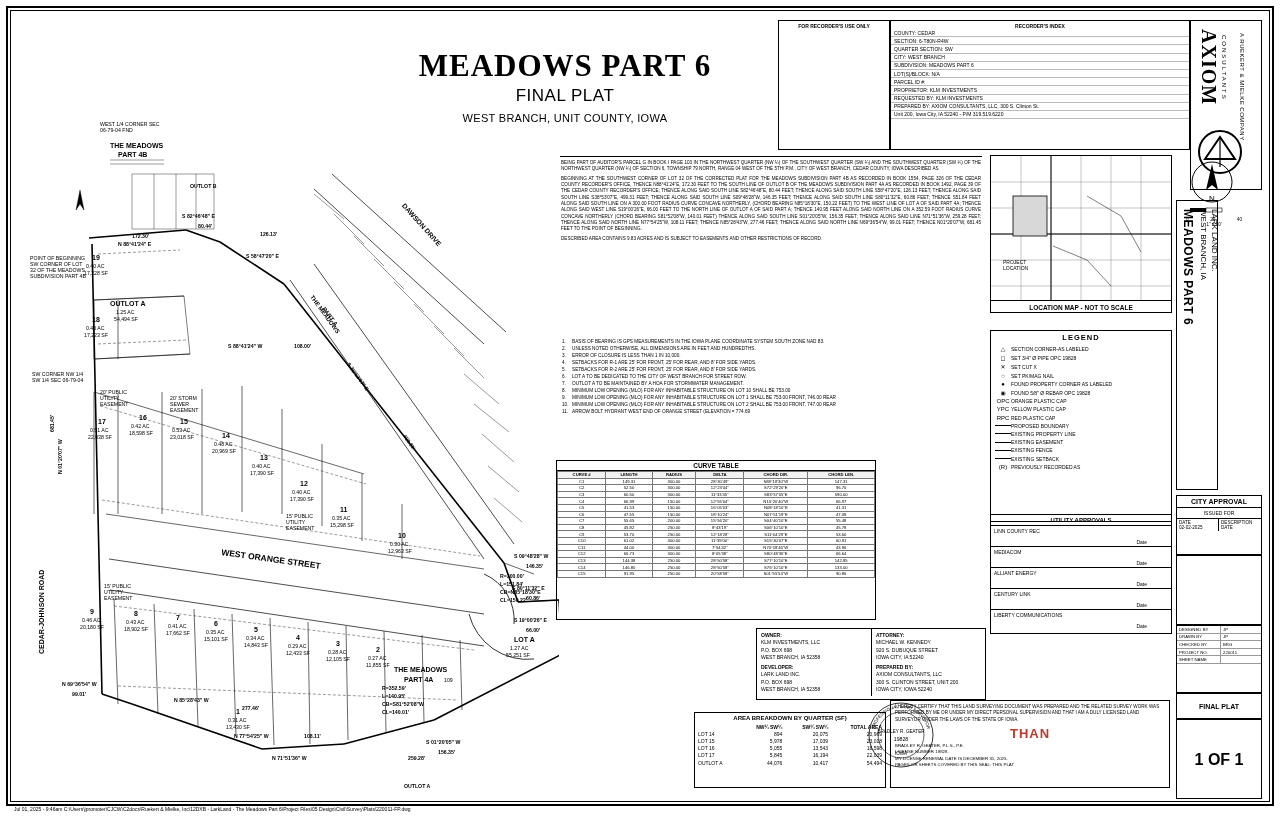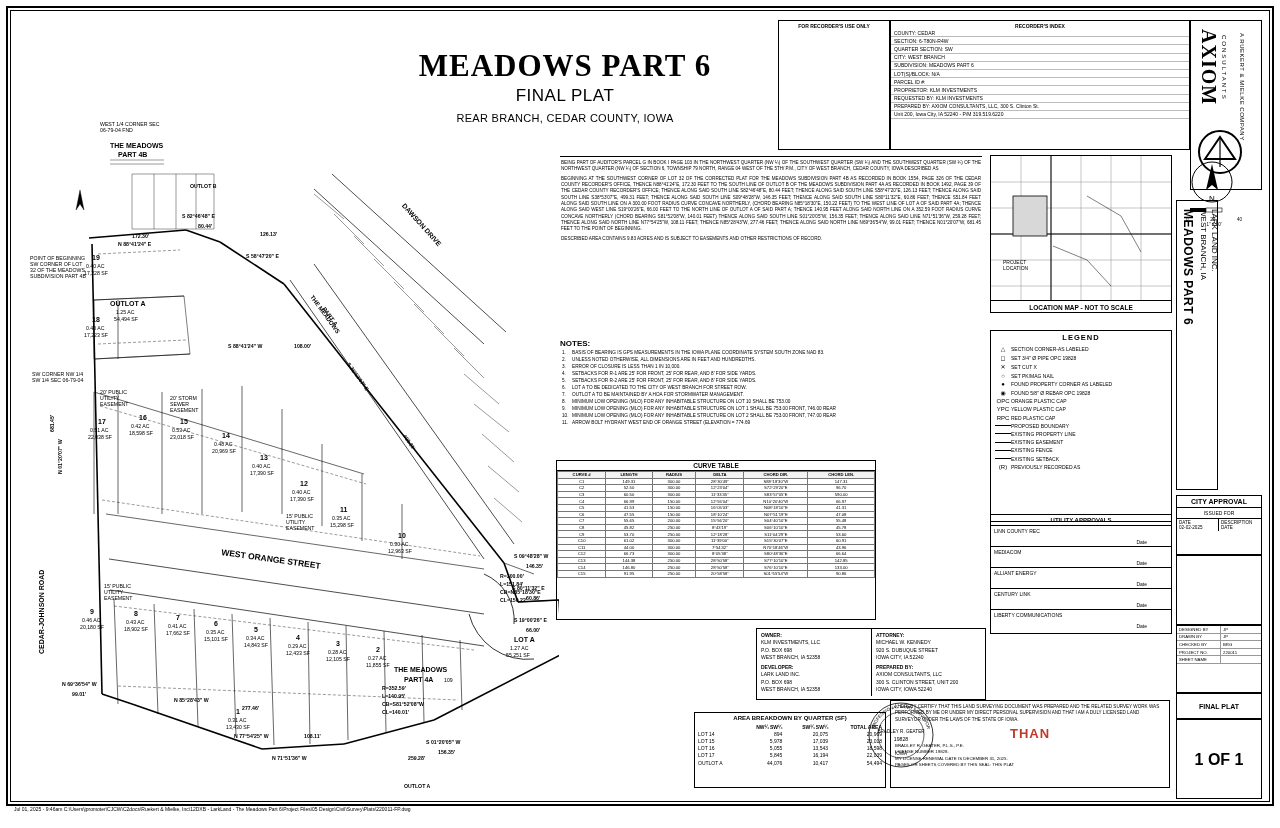--- a/index.html
+++ b/index.html
@@ -147,21 +147,21 @@
 </head>
 <body>
 
 <div id="sheet">
 
   <div class="abs brd" id="outer-border"></div>
   <div class="abs" id="inner-border"></div>
 
   <div class="abs" id="main-title">MEADOWS PART 6</div>
   <div class="abs" id="sub-title">FINAL PLAT</div>
-  <div class="abs" id="loc-title">REAR BRANCH, CEDAR COUNTY, IOWA</div>
+  <div class="abs" id="loc-title">WEST BRANCH, UNIT COUNTY, IOWA</div>
 
   <div class="abs" id="plat">
     <svg width="545" height="785" viewBox="0 0 545 785">
       <g fill="none" stroke="#000" stroke-width="0.6">
 
         <path d="M75,224 L172,216 L207,227 L270,270 L470,320 L500,420 L515,520 L520,560
                  L545,575" stroke="none"></path>
 
         <path d="M75,224 L172,216" stroke-width="1.6"></path>
         <path d="M172,216 L206,228" stroke-width="1.6"></path>
@@ -465,21 +465,20 @@
   <div class="abs" id="legal">
     <div id="legal-rule"></div>
     <div id="legal-body">
         <p>BEING PART OF AUDITOR'S PARCEL G IN BOOK I PAGE 103 IN THE NORTHWEST QUARTER (NW ¼) OF THE SOUTHWEST QUARTER (SW ¼) AND THE SOUTHWEST QUARTER (SW ¼) OF THE NORTHWEST QUARTER (NW ¼) OF SECTION 6, TOWNSHIP 79 NORTH, RANGE 04 WEST OF THE 5TH/ P.M., CITY OF WEST BRANCH, CEDAR COUNTY, IOWA DESCRIBED AS</p>
         <p>BEGINNING AT THE SOUTHWEST CORNER OF LOT 32 OF THE CORRECTED PLAT FOR THE MEADOWS SUBDIVISION PART 4B AS RECORDED IN BOOK 1554, PAGE 326 OF THE CEDAR COUNTY RECORDER'S OFFICE, THENCE N88°41'24"E, 172.30 FEET TO THE SOUTH LINE OF OUTLOT B OF THE MEADOWS SUBDIVISION PART 4A AS RECORDED IN BOOK 1492, PAGE 39 OF THE CEDAR COUNTY RECORDER'S OFFICE; THENCE ALONG SAID SOUTH LINE S82°46'48"E, 80.44 FEET; THENCE ALONG SAID SOUTH LINE S58°47'20"E, 126.13 FEET; THENCE ALONG SAID SOUTH LINE S38°53'07"E, 499.31 FEET; THENCE ALONG SAID SOUTH LINE S09°48'28"W, 146.35 FEET; THENCE ALONG SAID SOUTH LINE S80°11'32"E, 60.86 FEET; THENCE S51.84 FEET ALONG SAID SOUTH LINE ON A 300.00 FOOT RADIUS CURVE CONCAVE NORTHERLY, (CHORD BEARING N85°18'30"E, 150.22 FEET) TO THE WEST LINE OF LOT A OF SAID PART 4A; THENCE ALONG SAID WEST LINE S19°00'26"E, 66.00 FEET TO THE NORTH LINE OF OUTLOT A OF SAID PART A; THENCE 140.95 FEET ALONG SAID NORTH LINE ON A 352.59 FOOT RADIUS CURVE CONCAVE NORTHERLY (CHORD BEARING S81°52'08"W, 140.01 FEET) THENCE ALONG SAID SOUTH LINE S01°20'05"W, 156.35 FEET; THENCE ALONG SAID LINE N71°51'36"W, 259.28 FEET; THENCE ALONG SAID NORTH LINE N77°54'25"W, 108.11 FEET; THENCE N85°28'43"W, 277.46 FEET; THENCE ALONG SAID NORTH LINE N69°36'54"W, 99.01 FEET; THENCE N01°20'07"W, 681.45 FEET TO THE POINT OF BEGINNING.</p>
         <p>DESCRIBED AREA CONTAINS 9.83 ACRES AND IS SUBJECT TO EASEMENTS AND OTHER RESTRICTIONS OF RECORD.</p>
       </div>
   </div>
 
   <div class="abs" id="notes">
-    <div id="notes-title">NOTES:</div>
     <div id="notes-list">
         <div class="note"><span class="n">1.</span>BASIS OF BEARING IS GPS MEASUREMENTS IN THE IOWA PLANE COORDINATE SYSTEM SOUTH ZONE NAD 83.</div>
         <div class="note"><span class="n">2.</span>UNLESS NOTED OTHERWISE, ALL DIMENSIONS ARE IN FEET AND HUNDREDTHS.</div>
         <div class="note"><span class="n">3.</span>ERROR OF CLOSURE IS LESS THAN 1 IN 10,000.</div>
         <div class="note"><span class="n">4.</span>SETBACKS FOR R-1 ARE 25' FOR FRONT, 25' FOR REAR, AND 8' FOR SIDE YARDS.</div>
         <div class="note"><span class="n">5.</span>SETBACKS FOR R-2 ARE 25' FOR FRONT, 25' FOR REAR, AND 8' FOR SIDE YARDS.</div>
         <div class="note"><span class="n">6.</span>LOT A TO BE DEDICATED TO THE CITY OF WEST BRANCH FOR STREET ROW.</div>
         <div class="note"><span class="n">7.</span>OUTLOT A TO BE MAINTAINED BY A HOA FOR STORMWATER MANAGEMENT.</div>
         <div class="note"><span class="n">8.</span>MINIMUM LOW OPENING (MLO) FOR ANY INHABITABLE STRUCTURE ON LOT 10 SHALL BE 753.00</div>
         <div class="note"><span class="n">9.</span>MINIMUM LOW OPENING (MLO) FOR ANY INHABITABLE STRUCTURE ON LOT 1 SHALL BE 753.00 FRONT, 746.00 REAR</div>

